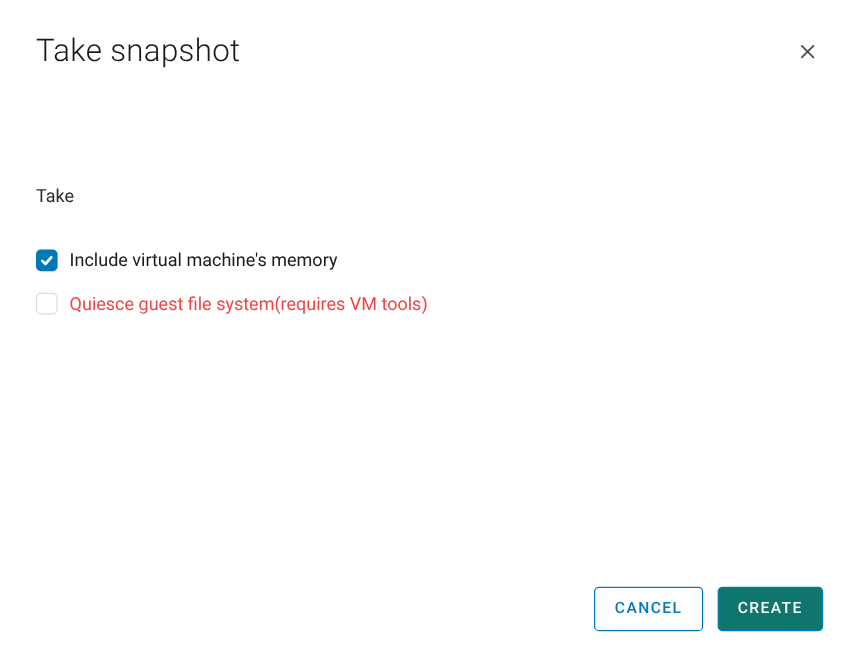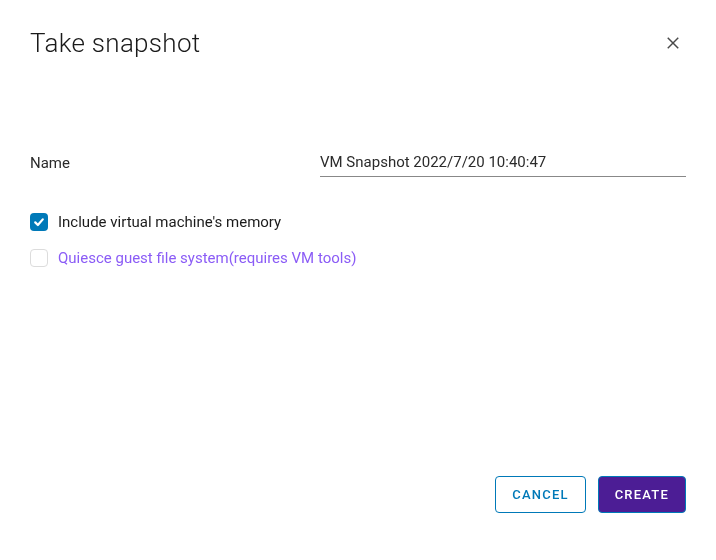--- a/index.html
+++ b/index.html
@@ -73,21 +73,21 @@
       outline: none;
       font-family: inherit;
     }
     .options { margin-top: 16px; }
     .checkbox-row {
       display: flex;
       align-items: flex-start;
       margin-bottom: 18px;
       gap: 10px;
     }
-    .checkbox-row.disabled { color: #8b5cf6; }
+    .checkbox-row.disabled { color: #ef4444; }
     .checkbox-box {
       width: 18px;
       height: 18px;
       border-radius: 4px;
       display: inline-flex;
       align-items: center;
       justify-content: center;
       flex-shrink: 0;
     }
     .checkbox-box.checked {
@@ -98,40 +98,40 @@
       background: #fff;
     }
     .checkbox-box.disabled {
       border: 1px solid #dcdcdc;
     }
     .checkbox-box svg { width: 12px; height: 12px; color: #fff; }
     .checkbox-label { font-size: 15px; }
     .footer {
       position: absolute;
       right: 30px;
-      bottom: 47px;
+      bottom: 34px;
       display: flex;
       gap: 12px;
     }
     .btn {
       font-size: 13px;
       letter-spacing: 1.2px;
       font-weight: 500;
       padding: 10px 16px;
       border-radius: 4px;
       cursor: pointer;
       font-family: inherit;
     }
     .btn-outline {
       background: #fff;
       color: #0079b8;
       border: 1px solid #0079b8;
     }
     .btn-primary {
-      background: #4c1d95;
+      background: #0f766e;
       color: #fff;
       border: 1px solid #0079b8;
     }
   </style>
 </head>
 <body>
 
 <div class="dialog">
 
   <div class="header">
@@ -140,24 +140,21 @@
       <span>
         <svg viewBox="0 0 24 24" fill="none" stroke="currentColor" stroke-width="2">
           <line x1="5" y1="5" x2="19" y2="19"></line>
           <line x1="19" y1="5" x2="5" y2="19"></line>
         </svg>
       </span>
     </button>
   </div>
 
   <div class="form-row">
-    <div class="form-label">Name</div>
-    <div class="form-control">
-      <input type="text" class="underline-input" value="VM Snapshot 2022/7/20 10:40:47" style="">
-    </div>
+    <div class="form-label">Take</div>
   </div>
 
 
   <div class="options">
 
     <div class="checkbox-row">
       <span class="checkbox-box checked">
         <svg viewBox="0 0 16 16" fill="none" stroke="currentColor" stroke-width="3" stroke-linecap="round" stroke-linejoin="round">
           <polyline points="3,8.5 6.5,12 13,4.5"></polyline>
         </svg>

